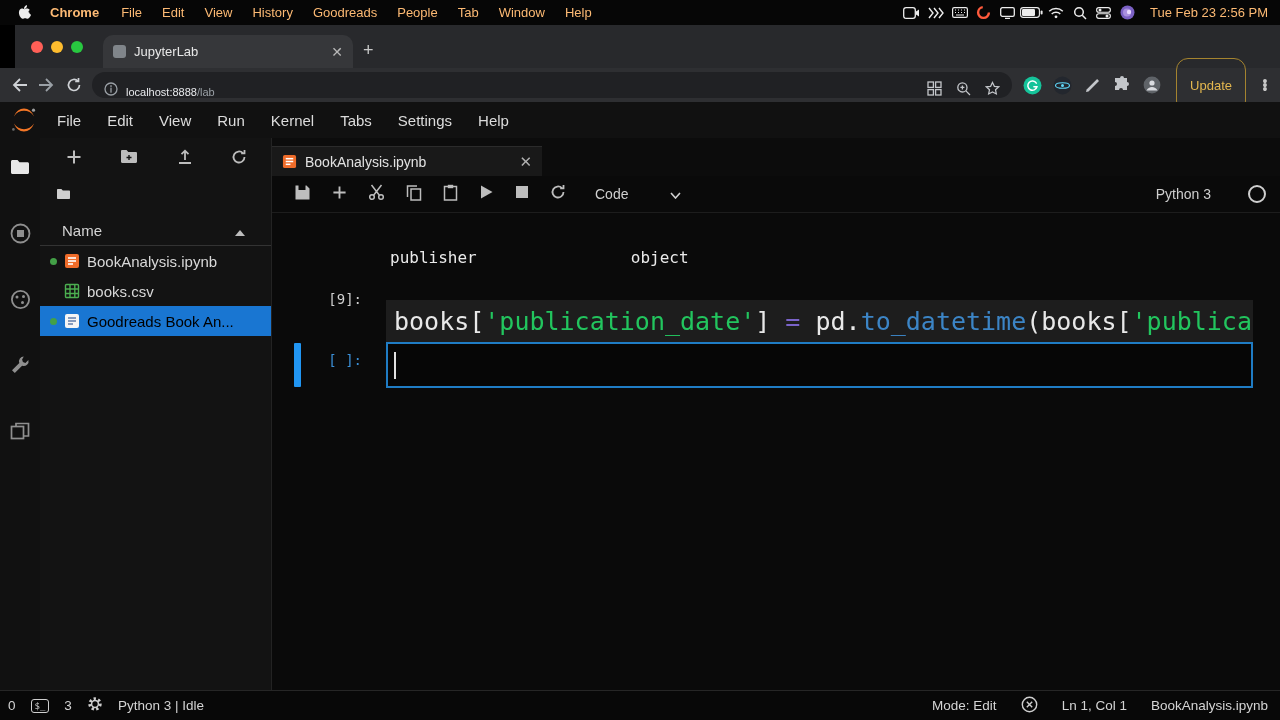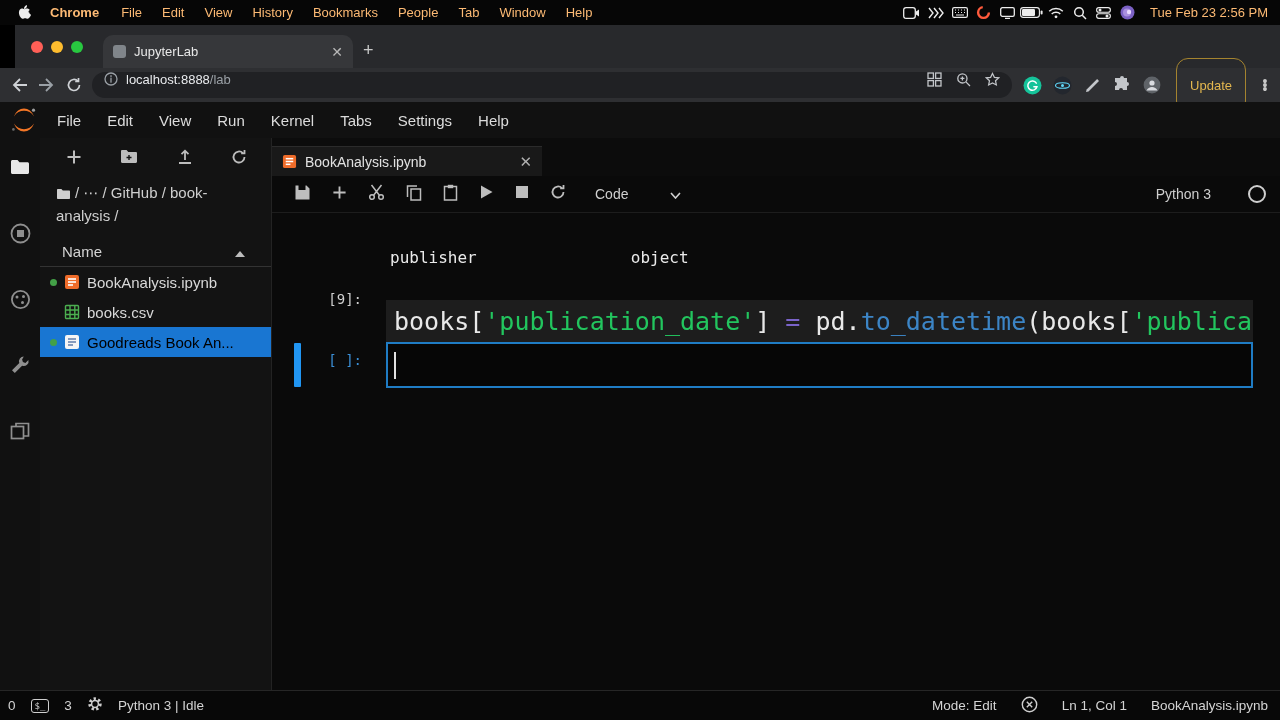--- a/index.html
+++ b/index.html
@@ -29,21 +29,21 @@
   #chrome-tab .fav{width:13px;height:13px;border-radius:3px;background:#9aa0a6;opacity:.75;}
   #chrome-tab .close{margin-left:auto;color:#b8b8b8;font-size:14px;line-height:1;}
   #newtab-btn{position:absolute;left:348px;top:16px;color:#c8c8c8;font-size:18px;line-height:1;}
 
   
   #chrome-toolbar{left:0;top:68px;width:1280px;height:34px;background:#2e2f32;
     display:flex;align-items:center;padding:0 10px;box-sizing:border-box;gap:10px;}
   .navic{color:#9aa0a6;display:inline-flex;}
   .navic.lit{color:#cfd2d6;}
   #omnibox{flex:1;height:26px;background:#202124;border-radius:13px;display:flex;
-    align-items:flex-start;padding:0 12px;gap:8px;font-size:13px;}
+    align-items:flex-end;padding:0 12px;gap:8px;font-size:11px;}
   #omnibox .host{color:#e8eaed;}
   #omnibox .path{color:#9aa0a6;}
   #omnibox .right{margin-left:auto;display:flex;gap:14px;align-items:center;}
   .extic{display:inline-flex;align-items:center;justify-content:center;width:20px;height:20px;}
   #update-btn{border:1px solid #a5842f;color:#e4b74f;border-radius:12px;height:21px;
     padding:16px 13px;display:flex;align-items:center;font-size:13px;margin:0 4px;}
   .kebab{color:#c8c8c8;font-size:14px;letter-spacing:0;width:10px;text-align:center;line-height:4px;}
 
   
   #jp-menubar{left:0;top:102px;width:1280px;height:36px;background:#111;
@@ -126,21 +126,21 @@
     <svg width="13" height="15" viewBox="0 0 14 16" fill="#ececec">
         <path d="M10.8 8.6c0-2.2 1.8-3.2 1.9-3.3-.9-1.4-2.4-1.6-2.9-1.6-1.2-.1-2.4.7-3 .7-.6 0-1.6-.7-2.6-.7C2.8 3.8 1 5.3 1 8.1c0 1.7.6 3.5 1.4 4.6.7 1 1.5 2.2 2.6 2.1 1-.1 1.4-.7 2.7-.7 1.2 0 1.6.7 2.7.7 1.1 0 1.8-1 2.5-2.1.8-1.2 1.1-2.3 1.1-2.4 0 0-2.2-.8-2.2-3.7z"></path>
         <path d="M8.9 2.9c.5-.7 1-1.6.8-2.6-.8 0-1.8.6-2.4 1.3-.5.6-1 1.6-.8 2.5.9.1 1.8-.5 2.4-1.2z"></path>
       </svg>
   </span>
   <span class="mi bold">Chrome</span>
   <span class="mi">File</span>
   <span class="mi">Edit</span>
   <span class="mi">View</span>
   <span class="mi">History</span>
-  <span class="mi">Bookmarks</span>
+  <span class="mi">Goodreads</span>
   <span class="mi">People</span>
   <span class="mi">Tab</span>
   <span class="mi">Window</span>
   <span class="mi">Help</span>
   <div class="spacer"></div>
   <span class="sicon">
     <svg width="17" height="12" viewBox="0 0 17 12">
         <rect x="0.7" y="0.7" width="11.6" height="10.6" rx="2.4" fill="none" stroke="#ececec" stroke-width="1.3"></rect>
         <path d="M13 4.5 16 2.5v7L13 7.5z" fill="#ececec"></path>
       </svg>
@@ -379,21 +379,21 @@
             <path d="M13.5 8a5.5 5.5 0 1 1-1.6-3.9"></path>
             <path d="M13.5 1v3.3h-3.3"></path>
           </svg>
       </span>
     </div>
     <div id="fb-crumbs">
       <span class="cicon">
         <svg width="15" height="12" viewBox="0 0 15 12" fill="#cfcfcf">
             <path d="M1 2c0-.6.4-1 1-1h3.4l1.4 1.6H13c.6 0 1 .4 1 1V10c0 .6-.4 1-1 1H2c-.6 0-1-.4-1-1z"></path>
           </svg>
-      </span><span>/ ⋯ / GitHub / book-analysis /</span>
+      </span>
     </div>
     <div id="fb-namehdr">
       <span>Name</span>
       <span>
         <svg width="10" height="6" viewBox="0 0 10 6" fill="#bdbdbd">
             <path d="M5 0 10 6H0z"></path>
           </svg>
       </span>
     </div>
     <div class="fitem">

